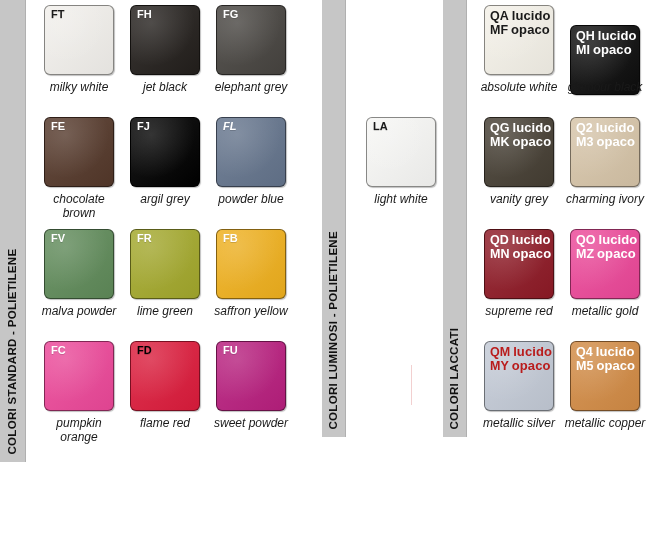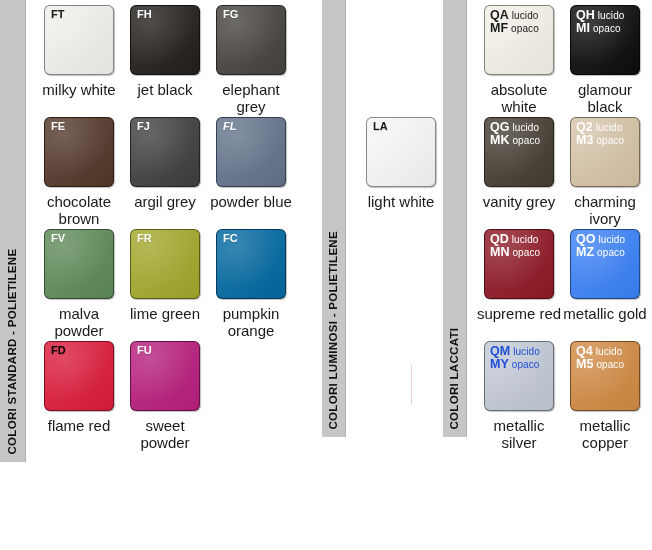--- a/index.html
+++ b/index.html
@@ -97,31 +97,32 @@
   
   .codepair {
     position: absolute;
     left: 5px;
     top: 3px;
     z-index: 2;
     line-height: 1.05;
   }
   .codepair .row { display: flex; align-items: baseline; gap: 3px; }
   .codepair .cc  { font-size: 12.5px; font-weight: bold; }
-  .codepair .qq  { font-size: 10px; font-weight: normal; letter-spacing: 0.1px; }
+  .codepair .qq  { font-size: 13px; font-weight: bold; letter-spacing: 0.1px; }
 
   .caption {
     position: absolute;
     top: 76px;
     left: -8px;
     width: 86px;
     text-align: center;
-    font-size: 15px;
+    font-size: 12px;
     color: #1a1a1a;
     line-height: 1.15;
+    font-style: italic;
   }
 
   
   .artifact {
     position: absolute;
     background: #f0c8c8;
     opacity: 0.85;
   }
 </style>
 </head>
@@ -160,21 +161,21 @@
         </div>
         <div class="caption">elephant grey</div>
       </div>
       <div class="cell">
         <div class="swatch" style="background: rgb(84, 56, 42);">
           <div class="code" style="color: rgb(255, 255, 255);">FE</div>
         </div>
         <div class="caption">chocolate brown</div>
       </div>
       <div class="cell">
-        <div class="swatch" style="background: #404040;">
+        <div class="swatch" style="background: #000000;">
           <div class="code" style="color: rgb(255, 255, 255);">FJ</div>
         </div>
         <div class="caption">argil grey</div>
       </div>
       <div class="cell">
         <div class="swatch" style="background: rgb(100, 116, 140);">
           <div class="code" style="color: rgb(255, 255, 255); font-style: italic;">FL</div>
         </div>
         <div class="caption">powder blue</div>
       </div>
@@ -184,21 +185,27 @@
         </div>
         <div class="caption">malva powder</div>
       </div>
       <div class="cell">
         <div class="swatch" style="background: rgb(163, 168, 44);">
           <div class="code" style="color: rgb(255, 255, 255);">FR</div>
         </div>
         <div class="caption">lime green</div>
       </div>
       <div class="cell">
-        <div class="swatch" style="background: #0369a1;">
+        <div class="swatch" style="background: rgb(239, 176, 30);">
+          <div class="code" style="color: rgb(255, 255, 255);">FB</div>
+        </div>
+        <div class="caption">saffron yellow</div>
+      </div>
+      <div class="cell">
+        <div class="swatch" style="background: #ec4899;">
           <div class="code" style="color: rgb(255, 255, 255);">FC</div>
         </div>
         <div class="caption">pumpkin orange</div>
       </div>
       <div class="cell">
         <div class="swatch" style="background: rgb(220, 28, 60);">
           <div class="code" style="color: #000000;">FD</div>
         </div>
         <div class="caption">flame red</div>
       </div>
@@ -227,21 +234,21 @@
             </div>
             <div class="row">
               <span class="cc">MF</span>
               <span class="qq">opaco</span>
             </div>
           </div>
         </div>
         <div class="caption">absolute white</div>
       </div>
       <div class="cell">
-        <div class="swatch" style="background: rgb(13, 13, 13);">
+        <div class="swatch" style="background: rgb(13, 13, 13); margin-top: 20px;">
           <div class="codepair" style="color: rgb(255, 255, 255);">
             <div class="row">
               <span class="cc">QH</span>
               <span class="qq">lucido</span>
             </div>
             <div class="row">
               <span class="cc">MI</span>
               <span class="qq">opaco</span>
             </div>
           </div>
@@ -287,37 +294,37 @@
             </div>
             <div class="row">
               <span class="cc">MN</span>
               <span class="qq">opaco</span>
             </div>
           </div>
         </div>
         <div class="caption">supreme red</div>
       </div>
       <div class="cell">
-        <div class="swatch" style="background: #3b82f6;">
+        <div class="swatch" style="background: #ec4899;">
           <div class="codepair" style="color: rgb(255, 255, 255);">
             <div class="row">
               <span class="cc">QO</span>
               <span class="qq">lucido</span>
             </div>
             <div class="row">
               <span class="cc">MZ</span>
               <span class="qq">opaco</span>
             </div>
           </div>
         </div>
         <div class="caption">metallic gold</div>
       </div>
       <div class="cell">
         <div class="swatch" style="background: rgb(195, 202, 214);">
-          <div class="codepair" style="color: #1d4ed8;">
+          <div class="codepair" style="color: #b91c1c;">
             <div class="row">
               <span class="cc">QM</span>
               <span class="qq">lucido</span>
             </div>
             <div class="row">
               <span class="cc">MY</span>
               <span class="qq">opaco</span>
             </div>
           </div>
         </div>

